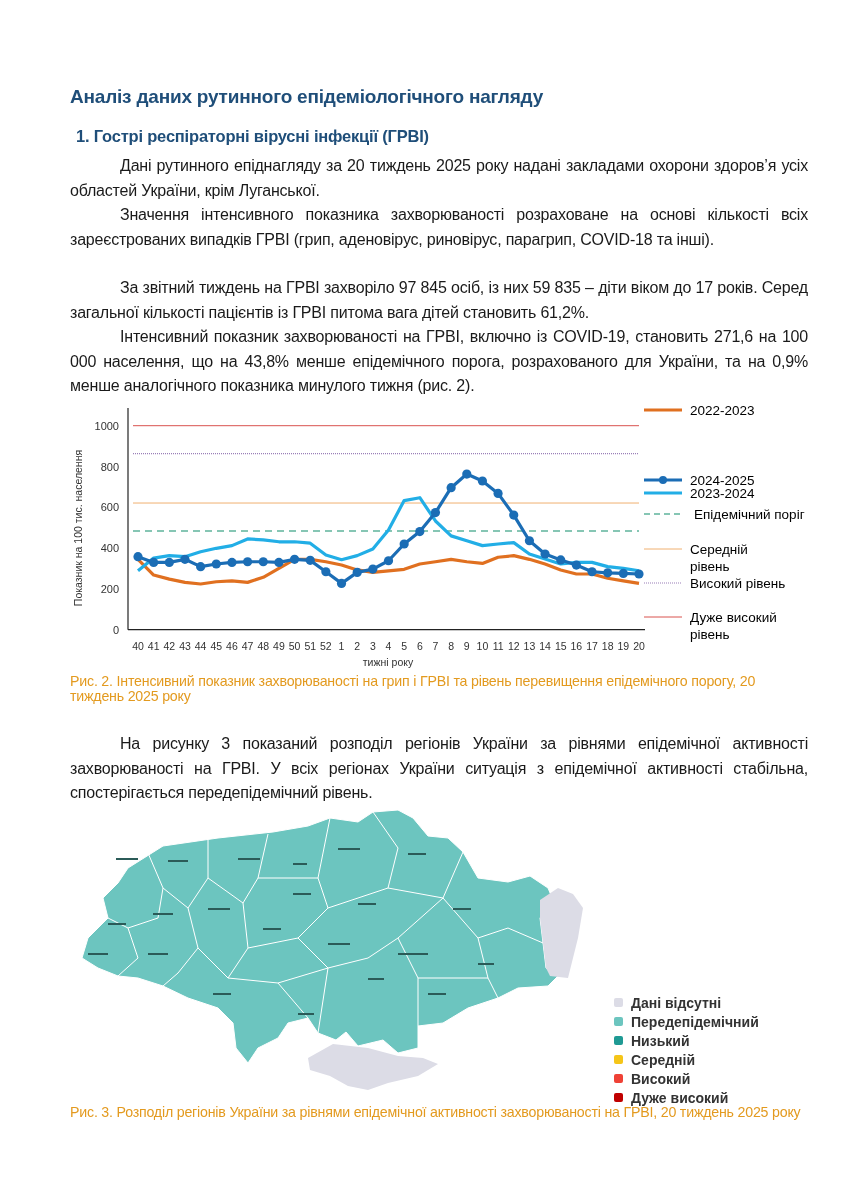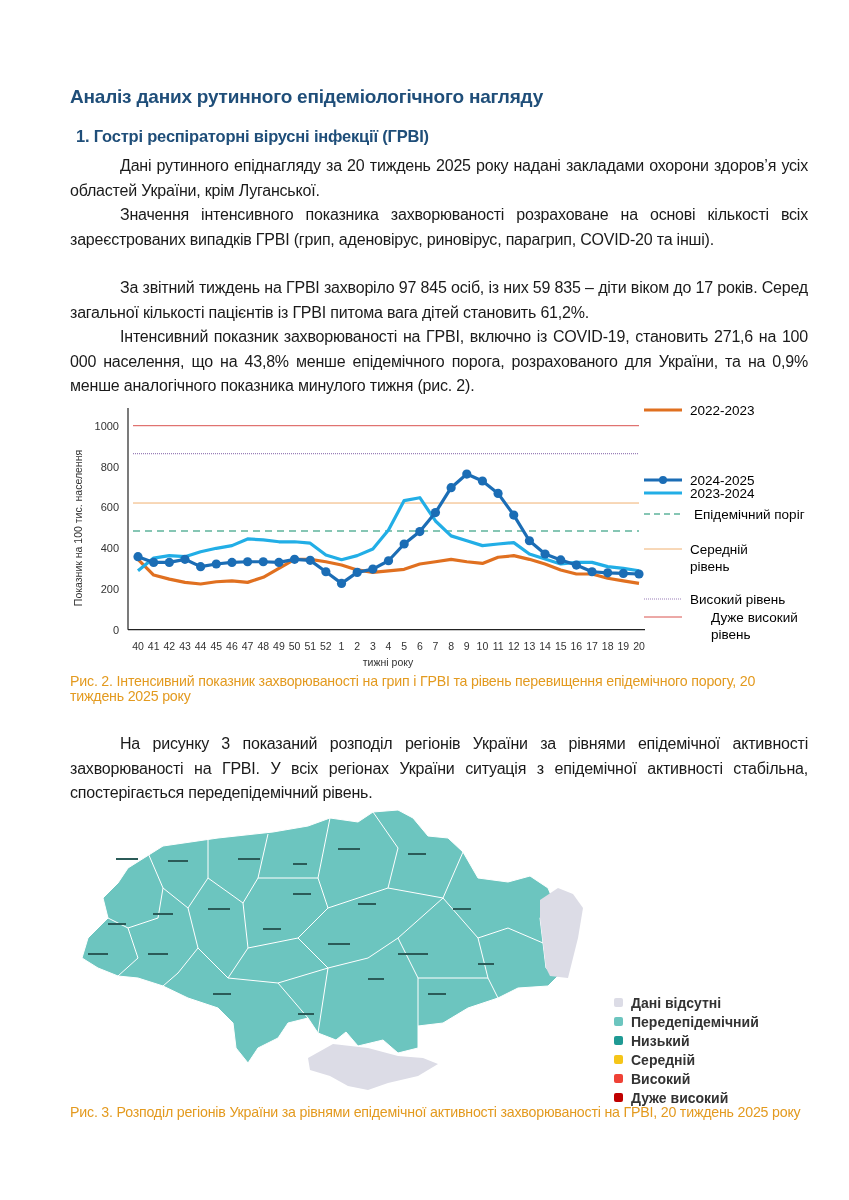--- a/index.html
+++ b/index.html
@@ -21,21 +21,21 @@
     .map-legend-dot { width: 9px; height: 9px; border-radius: 2px; margin-right: 8px; }
   </style>
 </head>
 <body>
 
 <div class="page">
   <div class="h1">Аналіз даних рутинного епідеміологічного нагляду</div>
   <div class="h2">1.  Гострі респіраторні вірусні інфекції (ГРВІ)</div>
 
   <p class="para" style="top:154px;">Дані рутинного епіднагляду за 20 тиждень 2025 року надані закладами охорони здоров’я усіх областей України, крім Луганської.</p>
-  <p class="para" style="top:203px;">Значення інтенсивного показника захворюваності розраховане на основі кількості всіх зареєстрованих випадків ГРВІ (грип, аденовірус, риновірус, парагрип, COVID-20 та інші).</p>
+  <p class="para" style="top:203px;">Значення інтенсивного показника захворюваності розраховане на основі кількості всіх зареєстрованих випадків ГРВІ (грип, аденовірус, риновірус, парагрип, COVID-18 та інші).</p>
   <p class="para" style="top:276px;">За звітний тиждень на ГРВІ захворіло 97 845 осіб, із них 59 835 – діти віком до 17 років. Серед загальної кількості пацієнтів із ГРВІ питома вага дітей становить 61,2%.</p>
   <p class="para" style="top:325px;">Інтенсивний показник захворюваності на ГРВІ, включно із COVID-19, становить 271,6 на 100 000 населення, що на 43,8% менше епідемічного порога, розрахованого для України, та на 0,9% менше аналогічного показника минулого тижня (рис. 2).</p>
 
   <div class="chart">
     <svg id="chart-svg" width="790" height="270" viewBox="0 0 790 270">
         <line x1="65" y1="8" x2="65" y2="229.7" stroke="#222" stroke-width="1.2"></line>
         <line x1="65" y1="229.7" x2="582" y2="229.7" stroke="#222" stroke-width="1.2"></line>
         <text x="56" y="233.7" text-anchor="end" font-size="11" fill="#333">0</text>
         <text x="56" y="192.89999999999998" text-anchor="end" font-size="11" fill="#333">200</text>
         <text x="56" y="152.1" text-anchor="end" font-size="11" fill="#333">400</text>
@@ -145,27 +145,27 @@
             <line x1="0" y1="8" x2="38" y2="8" stroke="#5fb49c" stroke-width="1.5" stroke-dasharray="6,4"></line>
           </svg></span>
       <span style="width:120px; padding-left:4px;">Епідемічний поріг</span>
     </div>
     <div class="legend-item" style="top:141px;">
       <span class="legend-swatch"><svg width="40" height="14">
             <line x1="0" y1="8" x2="38" y2="8" stroke="#f0b070" stroke-width="1"></line>
           </svg></span>
       <span style="width:100px;">Середній рівень</span>
     </div>
-    <div class="legend-item" style="top:175px;margin-top:16px;">
+    <div class="legend-item" style="top:175px;">
       <span class="legend-swatch"><svg width="40" height="14">
             <line x1="0" y1="8" x2="38" y2="8" stroke="#9a7fb8" stroke-width="1.2" stroke-dasharray="1,1"></line>
           </svg></span>
       <span>Високий рівень</span>
     </div>
-    <div class="legend-item" style="top:209px;gap:21px;">
+    <div class="legend-item" style="top:209px;">
       <span class="legend-swatch"><svg width="40" height="14">
             <line x1="0" y1="8" x2="38" y2="8" stroke="#d9534f" stroke-width="1"></line>
           </svg></span>
       <span style="width:120px;">Дуже високий рівень</span>
     </div>
   </div>
 
   <div class="caption" style="top:674px;">Рис. 2. Інтенсивний показник захворюваності на грип і ГРВІ та рівень перевищення епідемічного порогу, 20 тиждень 2025 року</div>
 
   <p class="para" style="top:732px;">На рисунку 3 показаний розподіл регіонів України за рівнями епідемічної активності захворюваності на ГРВІ. У всіх регіонах України ситуація з епідемічної активності стабільна, спостерігається передепідемічний рівень.</p>

